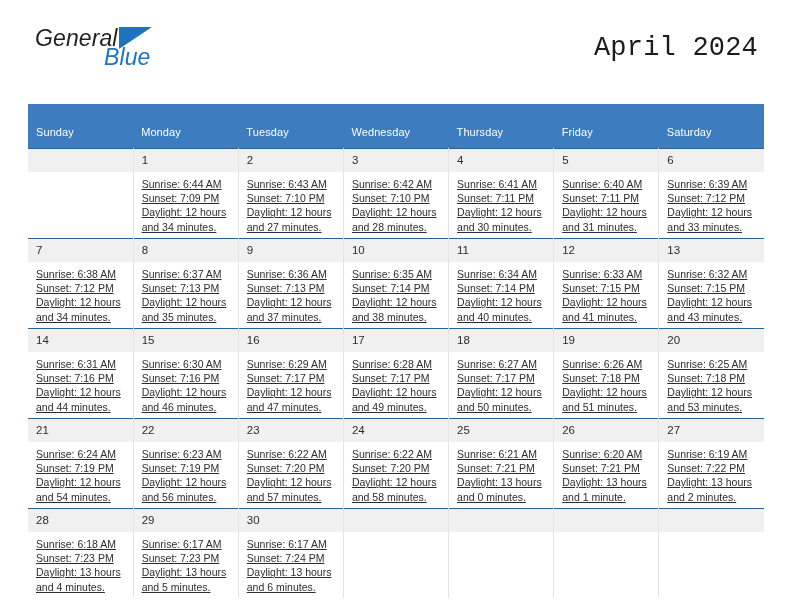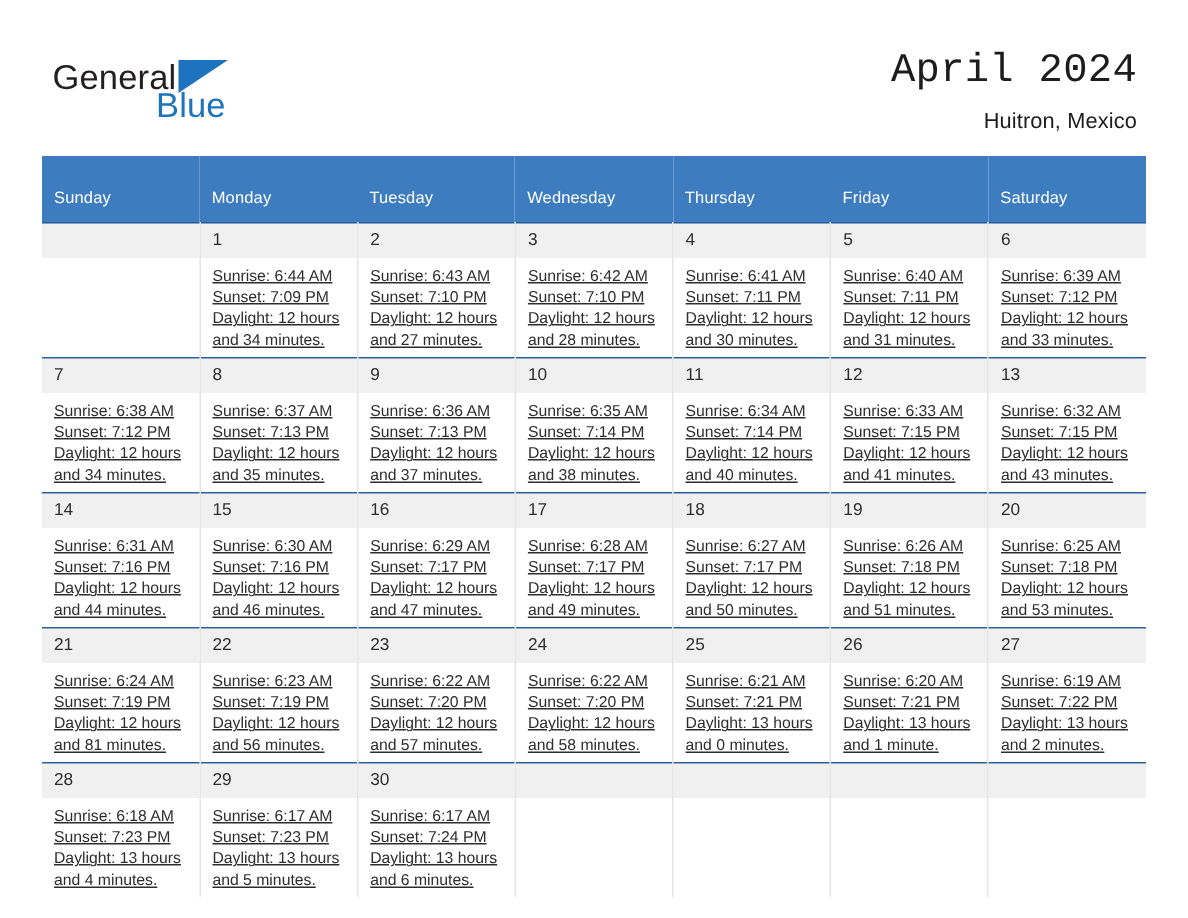--- a/index.html
+++ b/index.html
@@ -26,24 +26,25 @@
   .header {
     position: absolute;
     left: 0;
     top: 0;
     width: 792px;
     height: 104px;
   }
   .brand {
     position: absolute;
     left: 35px;
-    top: 40px;
+    top: 27px;
     width: 230px;
     height: 56px;
     line-height: 1;
+    font-style: italic;
   }
   .brand-row1 {
     font-size: 23px;
     color: #231f20;
     letter-spacing: 0.1px;
     white-space: nowrap;
     position: relative;
     display: inline-block;
   }
   .brand-tri {
@@ -144,21 +145,20 @@
 
     <div class="brand">
       <div>
         <span class="brand-row1">General</span><span class="brand-tri"></span>
       </div>
       <div class="brand-row2">Blue</div>
     </div>
 
     <div class="title-block">
       <h1 class="cal-title">April 2024</h1>
-      <div class="cal-subtitle">Huitron, Mexico</div>
     </div>
 
   </div>
 
   <table class="calendar">
     <thead>
       <tr id="weekday-row">
           <th>Sunday</th>
           <th>Monday</th>
           <th>Tuesday</th>
@@ -358,21 +358,21 @@
             </div>
           </td>
         </tr>
         <tr class="week">
           <td>
             <div class="daynum">21</div>
             <div class="dayinfo">
               <div>Sunrise: 6:24 AM</div>
               <div>Sunset: 7:19 PM</div>
               <div>Daylight: 12 hours</div>
-              <div>and 81 minutes.</div>
+              <div>and 54 minutes.</div>
             </div>
           </td>
           <td>
             <div class="daynum">22</div>
             <div class="dayinfo">
               <div>Sunrise: 6:23 AM</div>
               <div>Sunset: 7:19 PM</div>
               <div>Daylight: 12 hours</div>
               <div>and 56 minutes.</div>
             </div>

